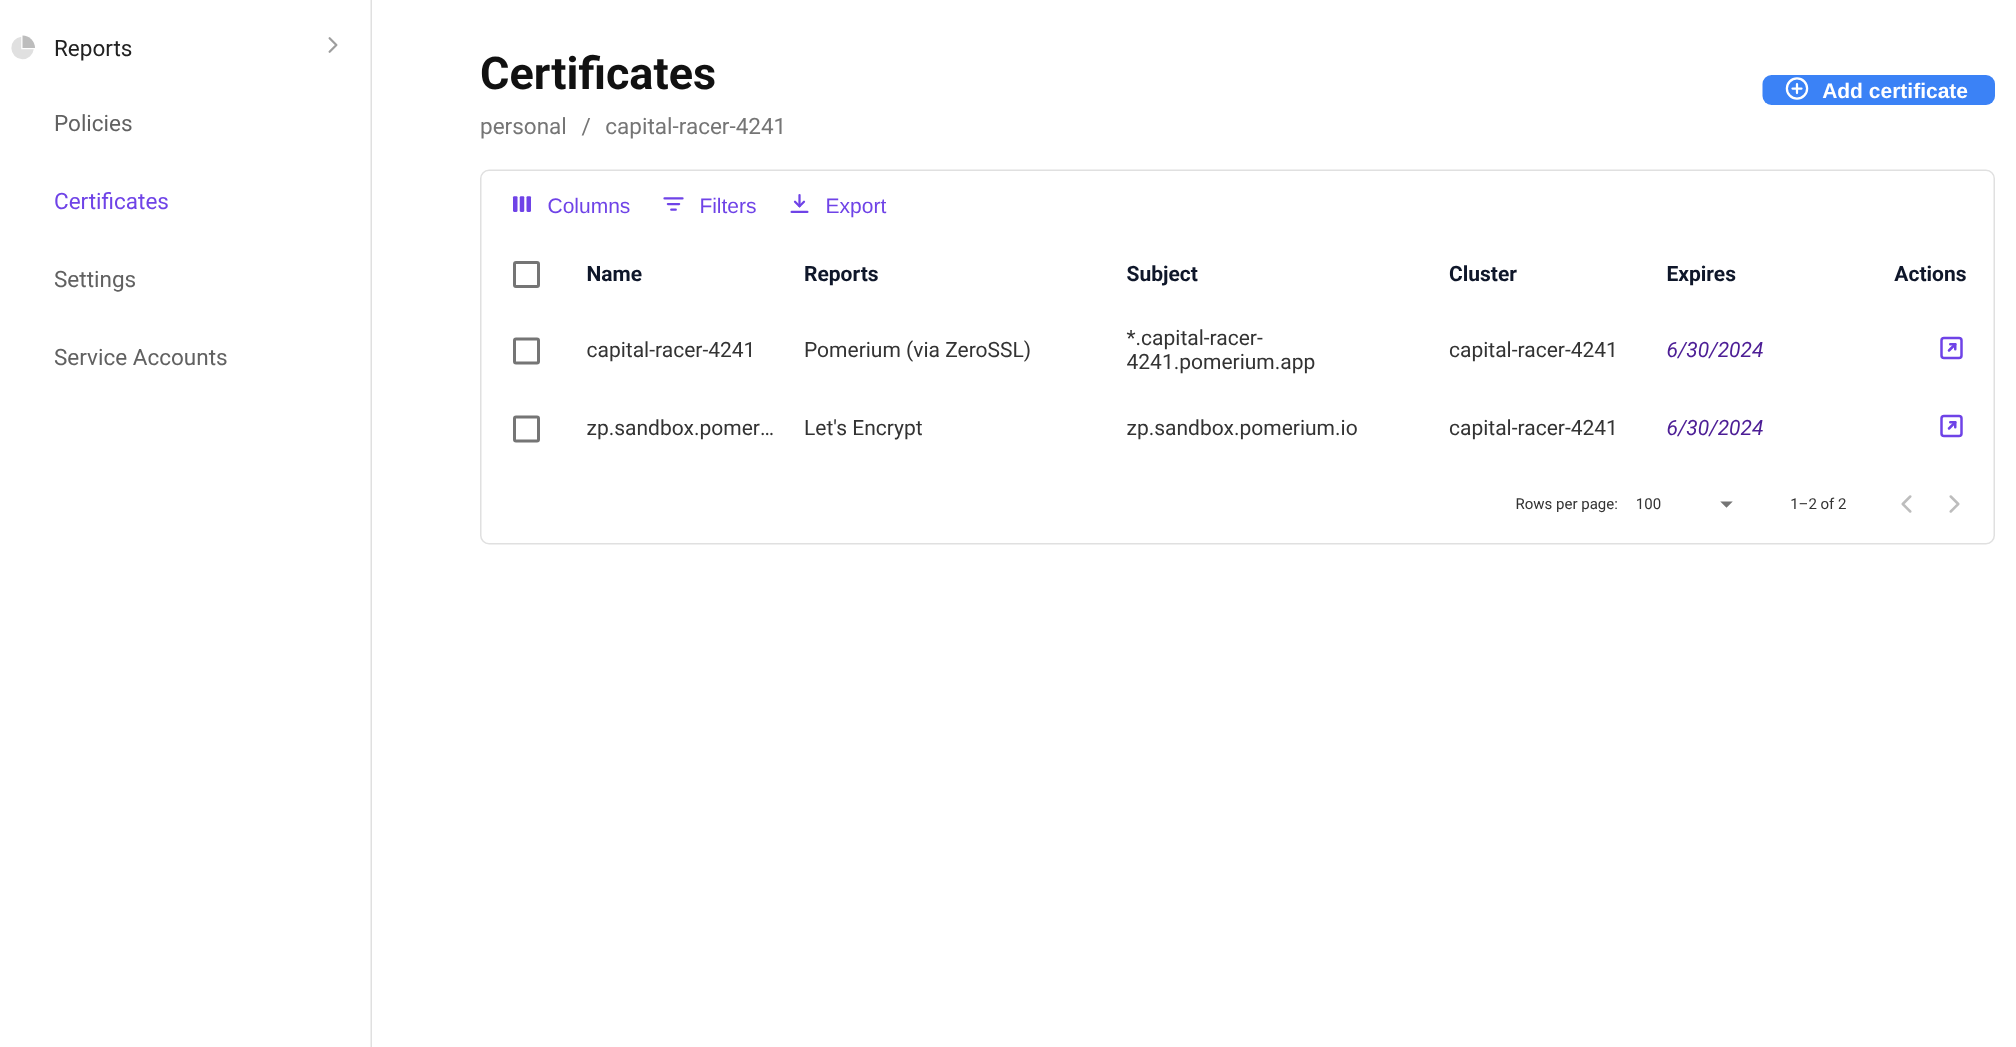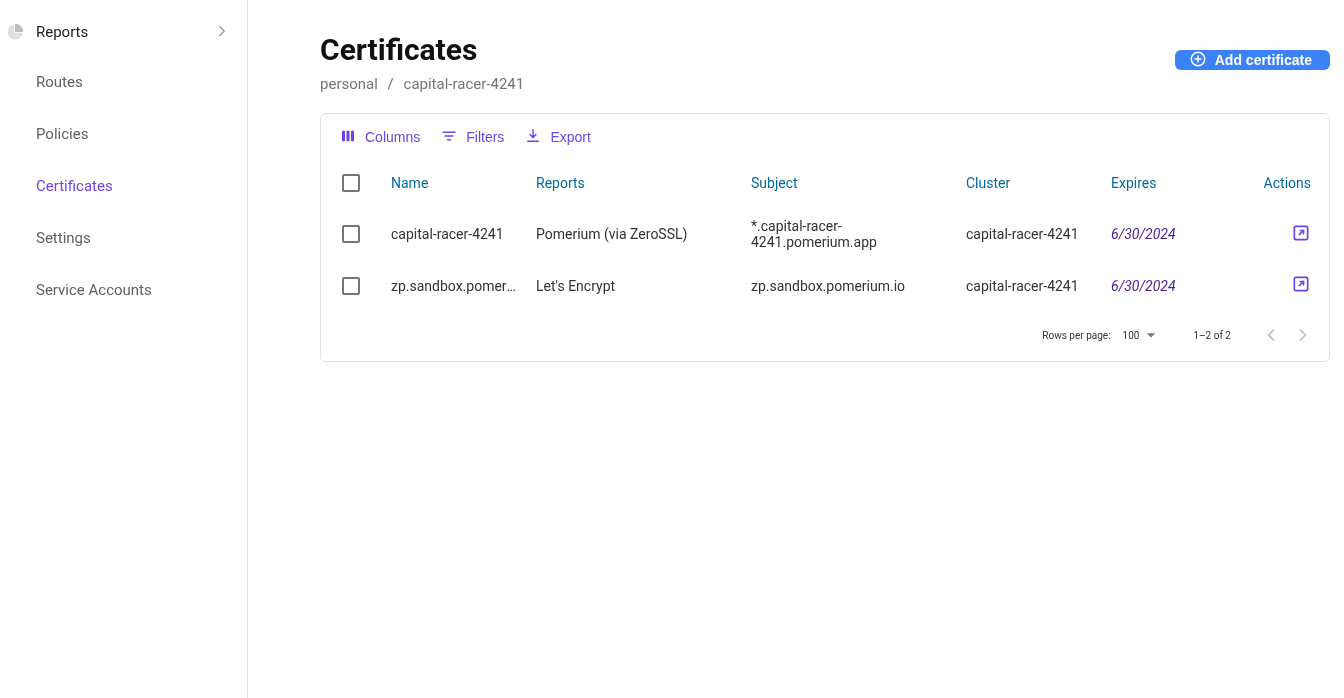--- a/index.html
+++ b/index.html
@@ -133,23 +133,23 @@
     .toolbar-btn svg {
       margin-right: 8px;
     }
     table {
       width: 100%;
       border-collapse: collapse;
       table-layout: fixed;
     }
     th {
       text-align: left;
-      font-weight: 400;
-      font-size: 14px;
-      color: #0369a1;
+      font-weight: 700;
+      font-size: 14px;
+      color: #0f172a;
       padding: 14px 10px;
     }
     th.actions-col {
       text-align: right;
       padding-right: 18px;
     }
     td {
       font-size: 14px;
       color: #333;
       padding: 12px 10px;
@@ -202,20 +202,21 @@
       color: #333;
     }
     .pagination .rpp-label {
       margin-right: 12px;
     }
     .pagination .rpp-select {
       display: inline-flex;
       align-items: center;
       margin-right: 32px;
       cursor: pointer;
+      gap: 32px;
     }
     .pagination .rpp-select svg {
       margin-left: 2px;
       color: #757575;
     }
     .pagination .range {
       margin-right: 24px;
     }
     .pagination .pager-btn {
       width: 32px;
@@ -241,23 +242,20 @@
         </svg>
     </span>
     <span class="nav-label">Reports</span>
     <span class="chevron">
       <svg width="18" height="18" viewBox="0 0 24 24" fill="none">
           <path d="M9 6l6 6-6 6" stroke="currentColor" stroke-width="2" stroke-linecap="round" stroke-linejoin="round"></path>
         </svg>
     </span>
   </div>
   <ul class="sidebar-sub">
-    <li class="sidebar-sub-item">
-        <span>Routes</span>
-      </li>
     <li class="sidebar-sub-item">
         <span>Policies</span>
       </li>
     <li class="sidebar-sub-item active">
         <span>Certificates</span>
       </li>
     <li class="sidebar-sub-item">
         <span>Settings</span>
       </li>
     <li class="sidebar-sub-item">

